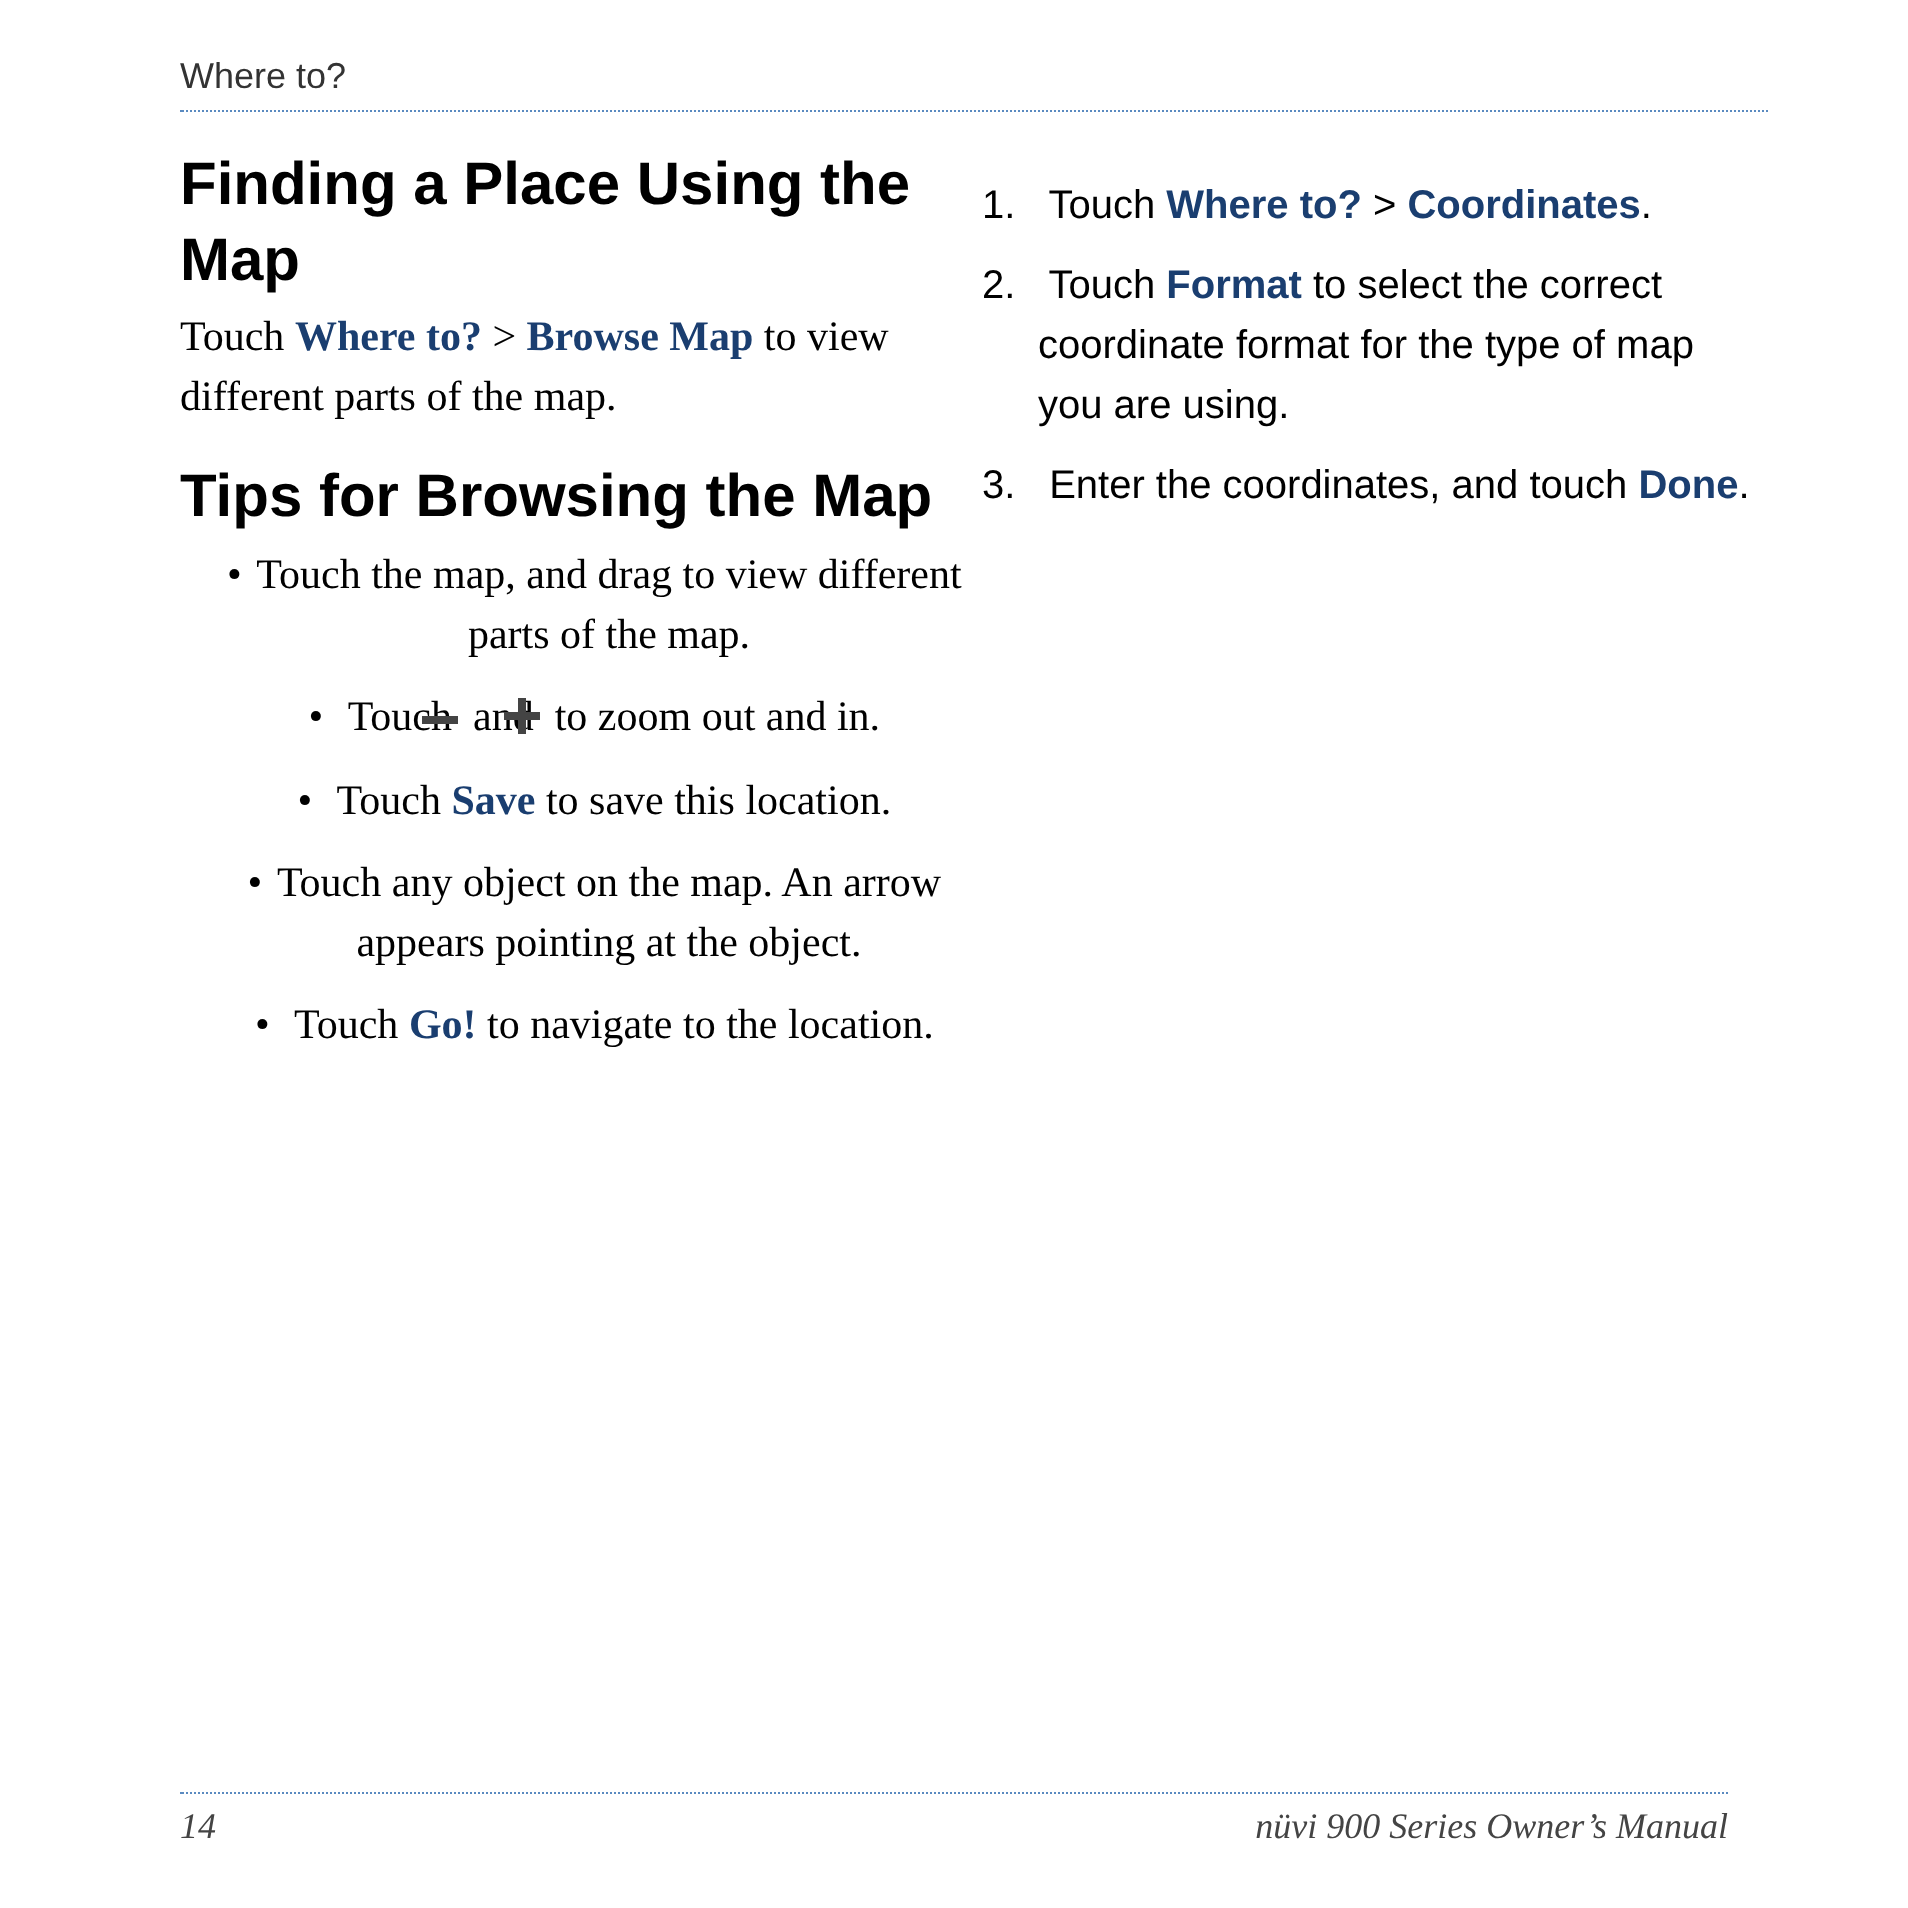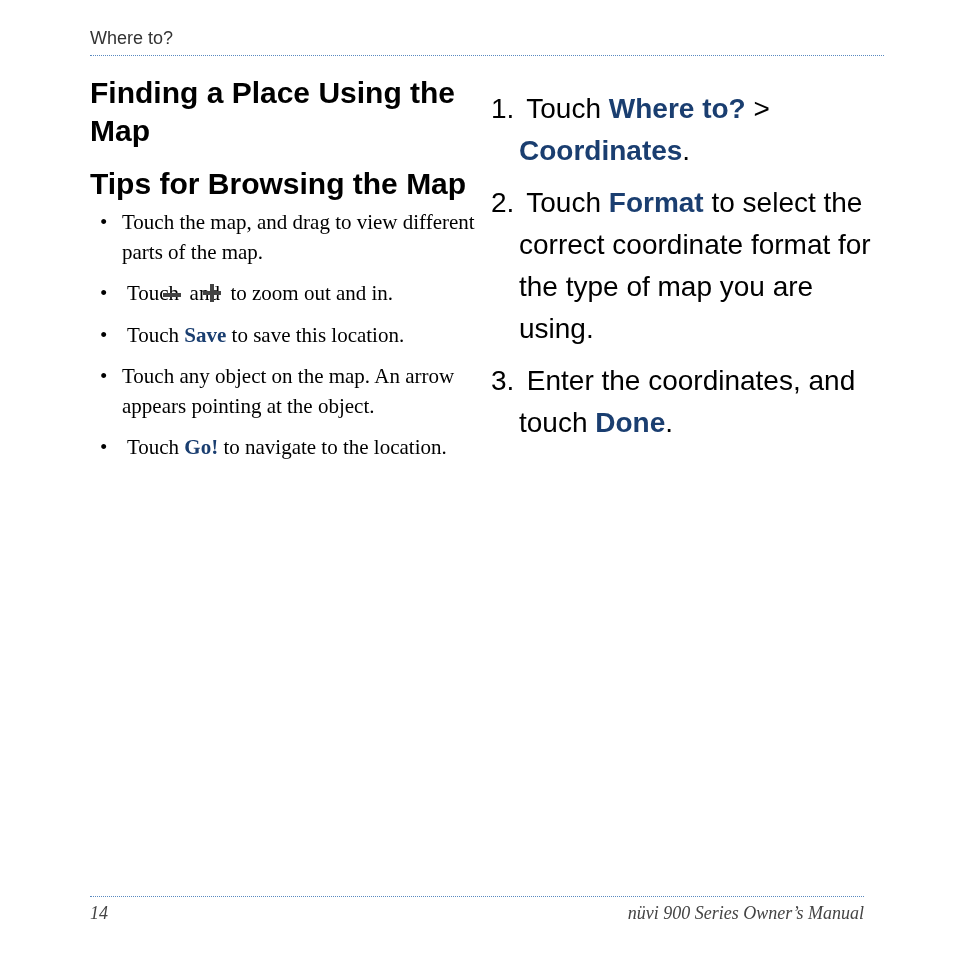--- a/index.html
+++ b/index.html
@@ -58,20 +58,21 @@
     color: #1a3e70;
     font-weight: bold;
   }
   .link-blue {
     color: #2a5fa8;
   }
   ul.bullets {
     list-style: none;
     padding: 0 0 0 10px;
     margin: 6px 0 0 0;
+    text-align: center;
   }
   ul.bullets li {
     font-size: 21px;
     line-height: 1.45;
     padding-left: 22px;
     text-indent: -22px;
     margin-bottom: 10px;
     font-family: Georgia, 'Times New Roman', serif;
   }
   ul.bullets li::before {
@@ -82,21 +83,21 @@
   }
   ol.steps {
     list-style: none;
     counter-reset: step;
     padding: 0 0 0 4px;
     margin: 14px 0 0 0;
   }
   ol.steps li {
     counter-increment: step;
     font-family: Arial, Helvetica, sans-serif;
-    font-size: 28px;
+    font-size: 20px;
     line-height: 1.5;
     padding-left: 28px;
     text-indent: -28px;
     margin-bottom: 10px;
   }
   ol.steps li::before {
     content: counter(step) ".";
     display: inline-block;
     width: 28px;
     text-indent: 0;
@@ -126,20 +127,23 @@
 <div class="page">
 
   <div class="header">
     <span>Where to?</span>
   </div>
 
   <div class="columns">
 
     <div class="col">
       <h1>Finding a Place Using the Map</h1>
+      <p class="serif">
+        <span>Touch </span><span class="bold-blue">Where to?</span><span> &gt; </span><span class="bold-blue">Browse Map</span><span> to view different parts of the map.</span>
+      </p>
 
       <h2>Tips for Browsing the Map</h2>
 
       <ul class="bullets">
         <li>Touch the map, and drag to view different parts of the map.</li>
         <li>
           <span>Touch </span><span class="icon-minus"><svg width="20" height="14" viewBox="0 0 20 14">
                 <rect x="1" y="5" width="18" height="4" fill="#444"></rect>
               </svg></span><span> and </span><span class="icon-plus"><svg width="18" height="18" viewBox="0 0 18 18">
                 <rect x="7" y="0" width="4" height="18" fill="#444"></rect>

